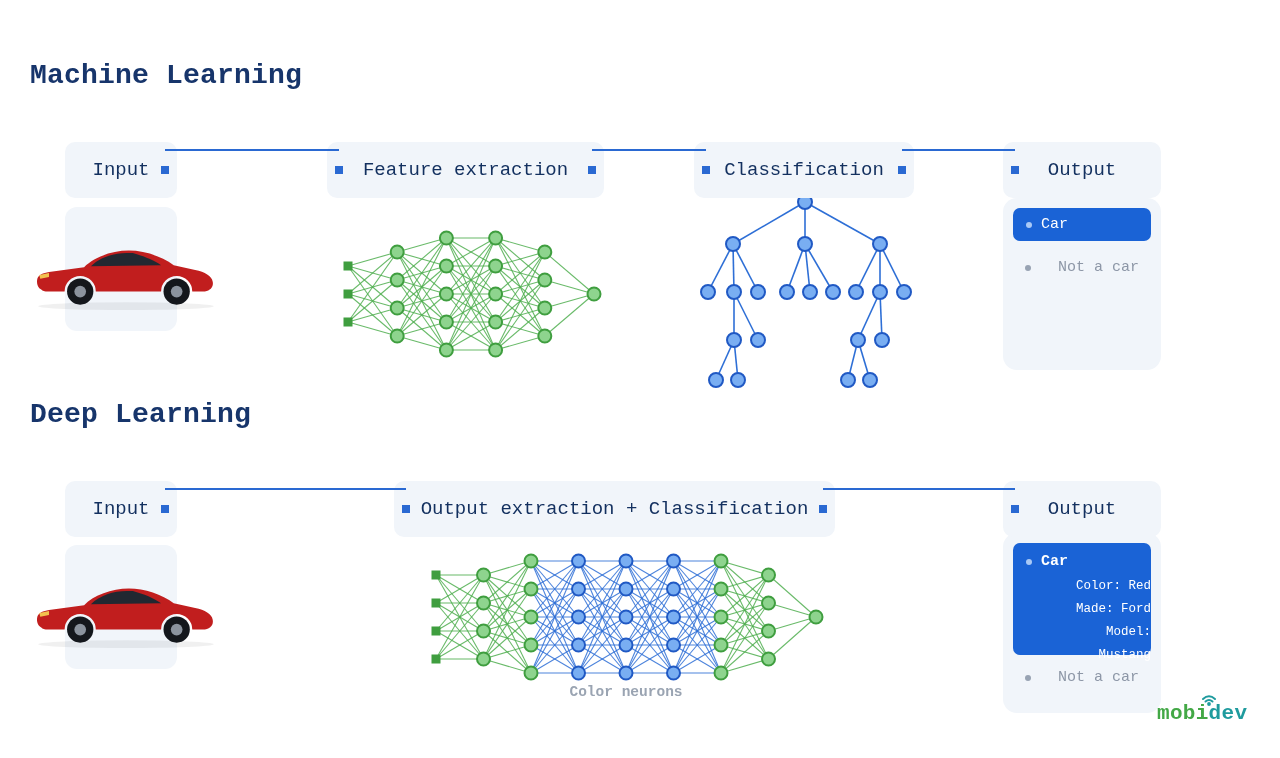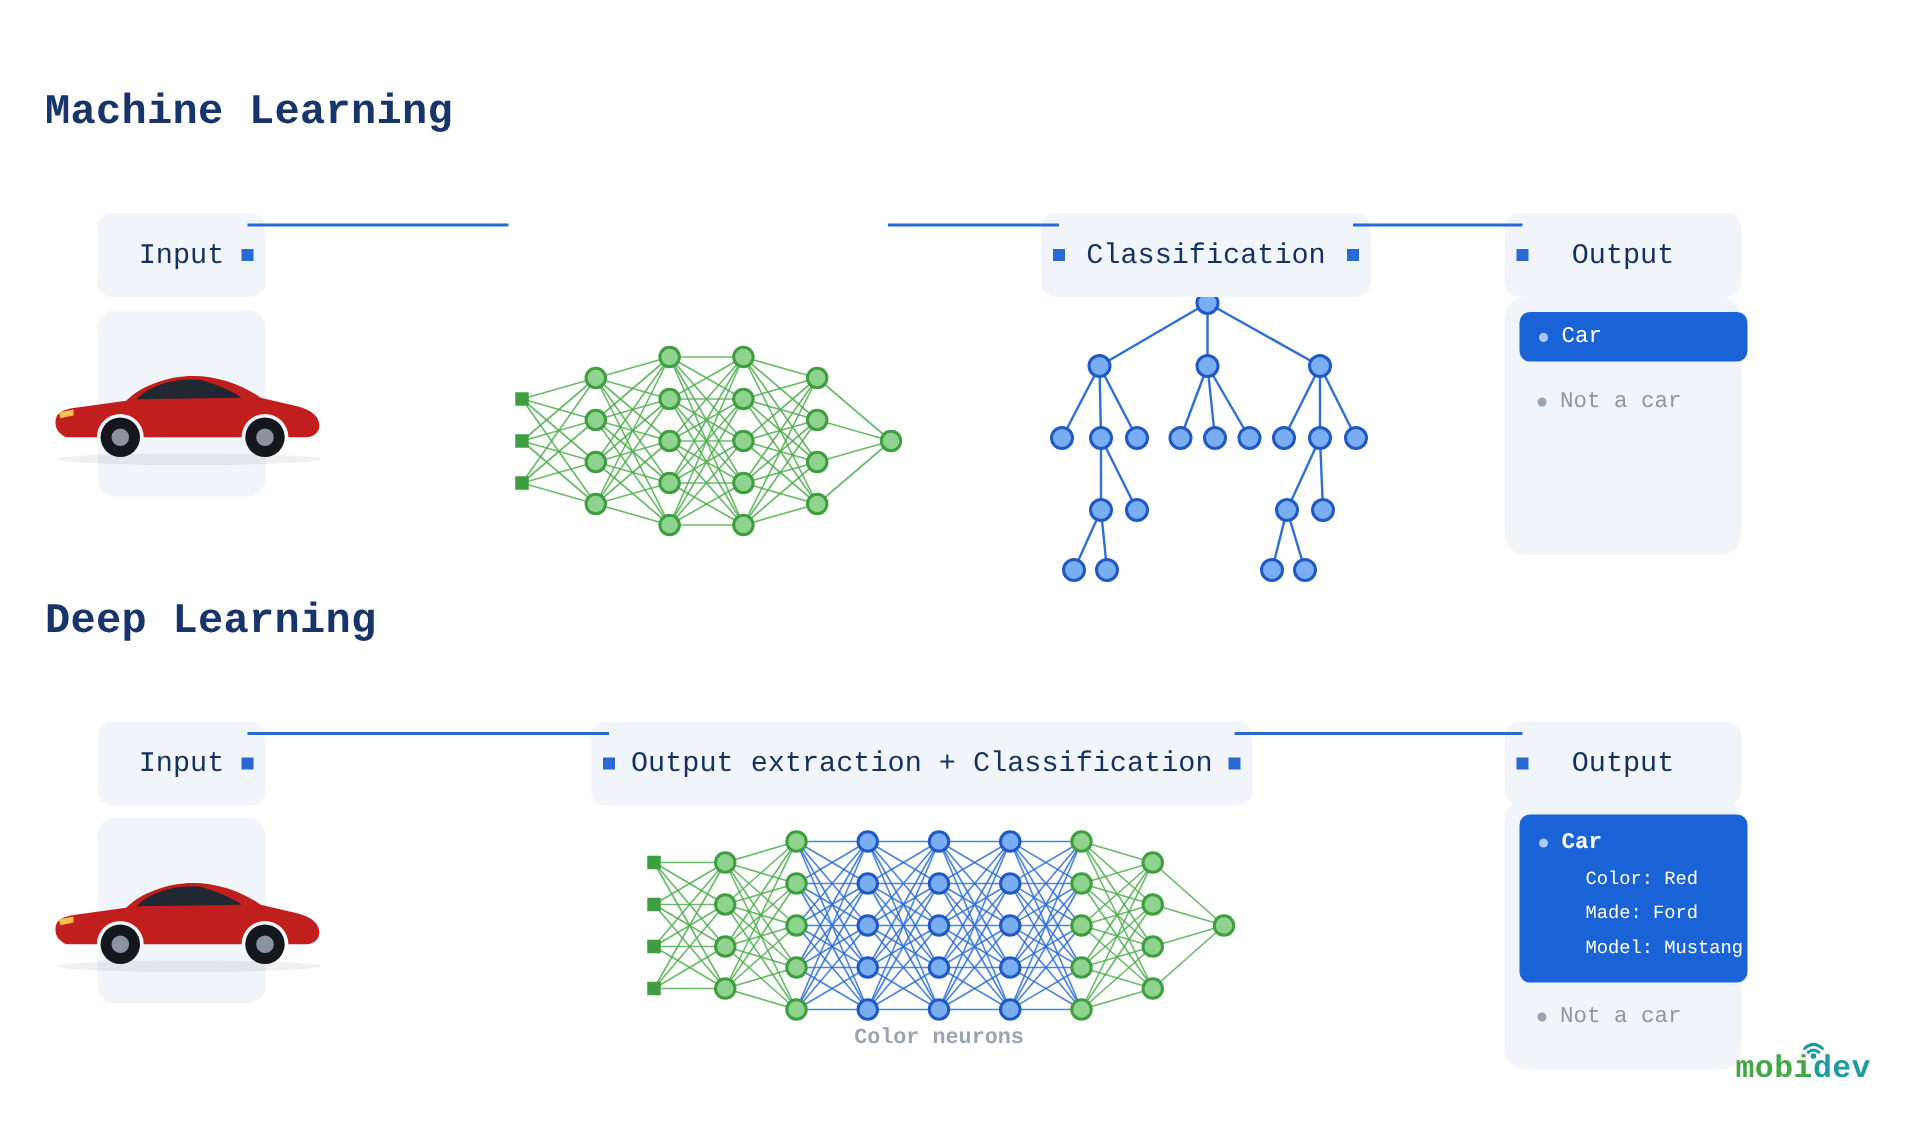--- a/index.html
+++ b/index.html
@@ -12,32 +12,32 @@
         font-size:19px;font-weight:500;color:var(--pill-text);z-index:1;margin-top:20px;}
   .sq{position:absolute;width:8px;height:8px;background:var(--connector-blue);
       top:50%;margin-top:-4px;z-index:4;}
   .sq.l{left:8px}.sq.r{right:8px}
   .hline{position:absolute;height:2px;background:var(--connector-blue);z-index:3;}
   .abs{position:absolute;}
   .car-tile{position:absolute;width:112px;height:124px;border-radius:12px;
             background:var(--panel-bg);}
   .car-svg{position:absolute;}
   .panel{position:absolute;width:158px;background:var(--panel-bg);border-radius:14px;}
-  .selected{position:absolute;left:10px;top:10px;width:152px;background:var(--selected-bg);
-            border-radius:7px;color:#fff;box-sizing:border-box;}
+  .selected{position:absolute;left:10px;top:10px;width:138px;background:var(--selected-bg);
+            border-radius:7px;color:#fff;box-sizing:border-box;text-align:right;}
   .selected.short{height:33px;display:flex;align-items:center;gap:9px;padding-left:13px;
                   font-size:15px;font-weight:500;}
   .selected.tall{height:112px;}
   .sel-head{display:flex;align-items:center;gap:9px;padding:10px 13px 0 13px;
             font-size:15px;font-weight:600;}
   .sel-details{padding:5px 0 0 44px;font-size:12.5px;line-height:23px;font-weight:500;}
   .dot{width:6px;height:6px;border-radius:50%;display:inline-block;flex:0 0 auto;}
   .dot-light{background:#a9c9f6;}
   .dot-gray{background:#98a3b3;}
-  .muted-row{position:absolute;left:22px;display:flex;align-items:center;gap:9px;
+  .muted-row{position:absolute;left:22px;display:flex;align-items:center;gap:27px;
              font-size:15px;color:var(--muted-text);}
   .caption{position:absolute;color:#9aa4b2;font-size:14.5px;font-weight:600;text-align:center;}
   .logo{position:absolute;left:1157px;top:702px;font-size:21px;font-weight:700;letter-spacing:.3px;}
   .logo .mobi{color:#43a846;}
   .logo .dev{color:#1f9b9e;}
   .logo svg{position:absolute;top:-10px;left:42px;}
 </style>
 </head>
 <body>
 
@@ -58,20 +58,25 @@
         <circle cx="147" cy="57" r="13.5" fill="#14171c"></circle>
         <circle cx="147" cy="57" r="6" fill="#8b939e"></circle>
       </symbol>
     </defs>
   </svg>
 
   <h1 class="title" style="top:60px">Machine Learning</h1>
 
   <div class="pill" style="left:65px;top:122px;width:112px">
     <span>Input</span>
+    <span class="sq r"></span>
+  </div>
+  <div class="pill" style="left:327px;top:122px;width:277px">
+    <span class="sq l"></span>
+    <span>Feature extraction</span>
     <span class="sq r"></span>
   </div>
   <div class="pill" style="left:694px;top:122px;width:220px">
     <span class="sq l"></span>
     <span>Classification</span>
     <span class="sq r"></span>
   </div>
   <div class="pill" style="left:1003px;top:122px;width:158px">
     <span class="sq l"></span>
     <span>Output</span>

